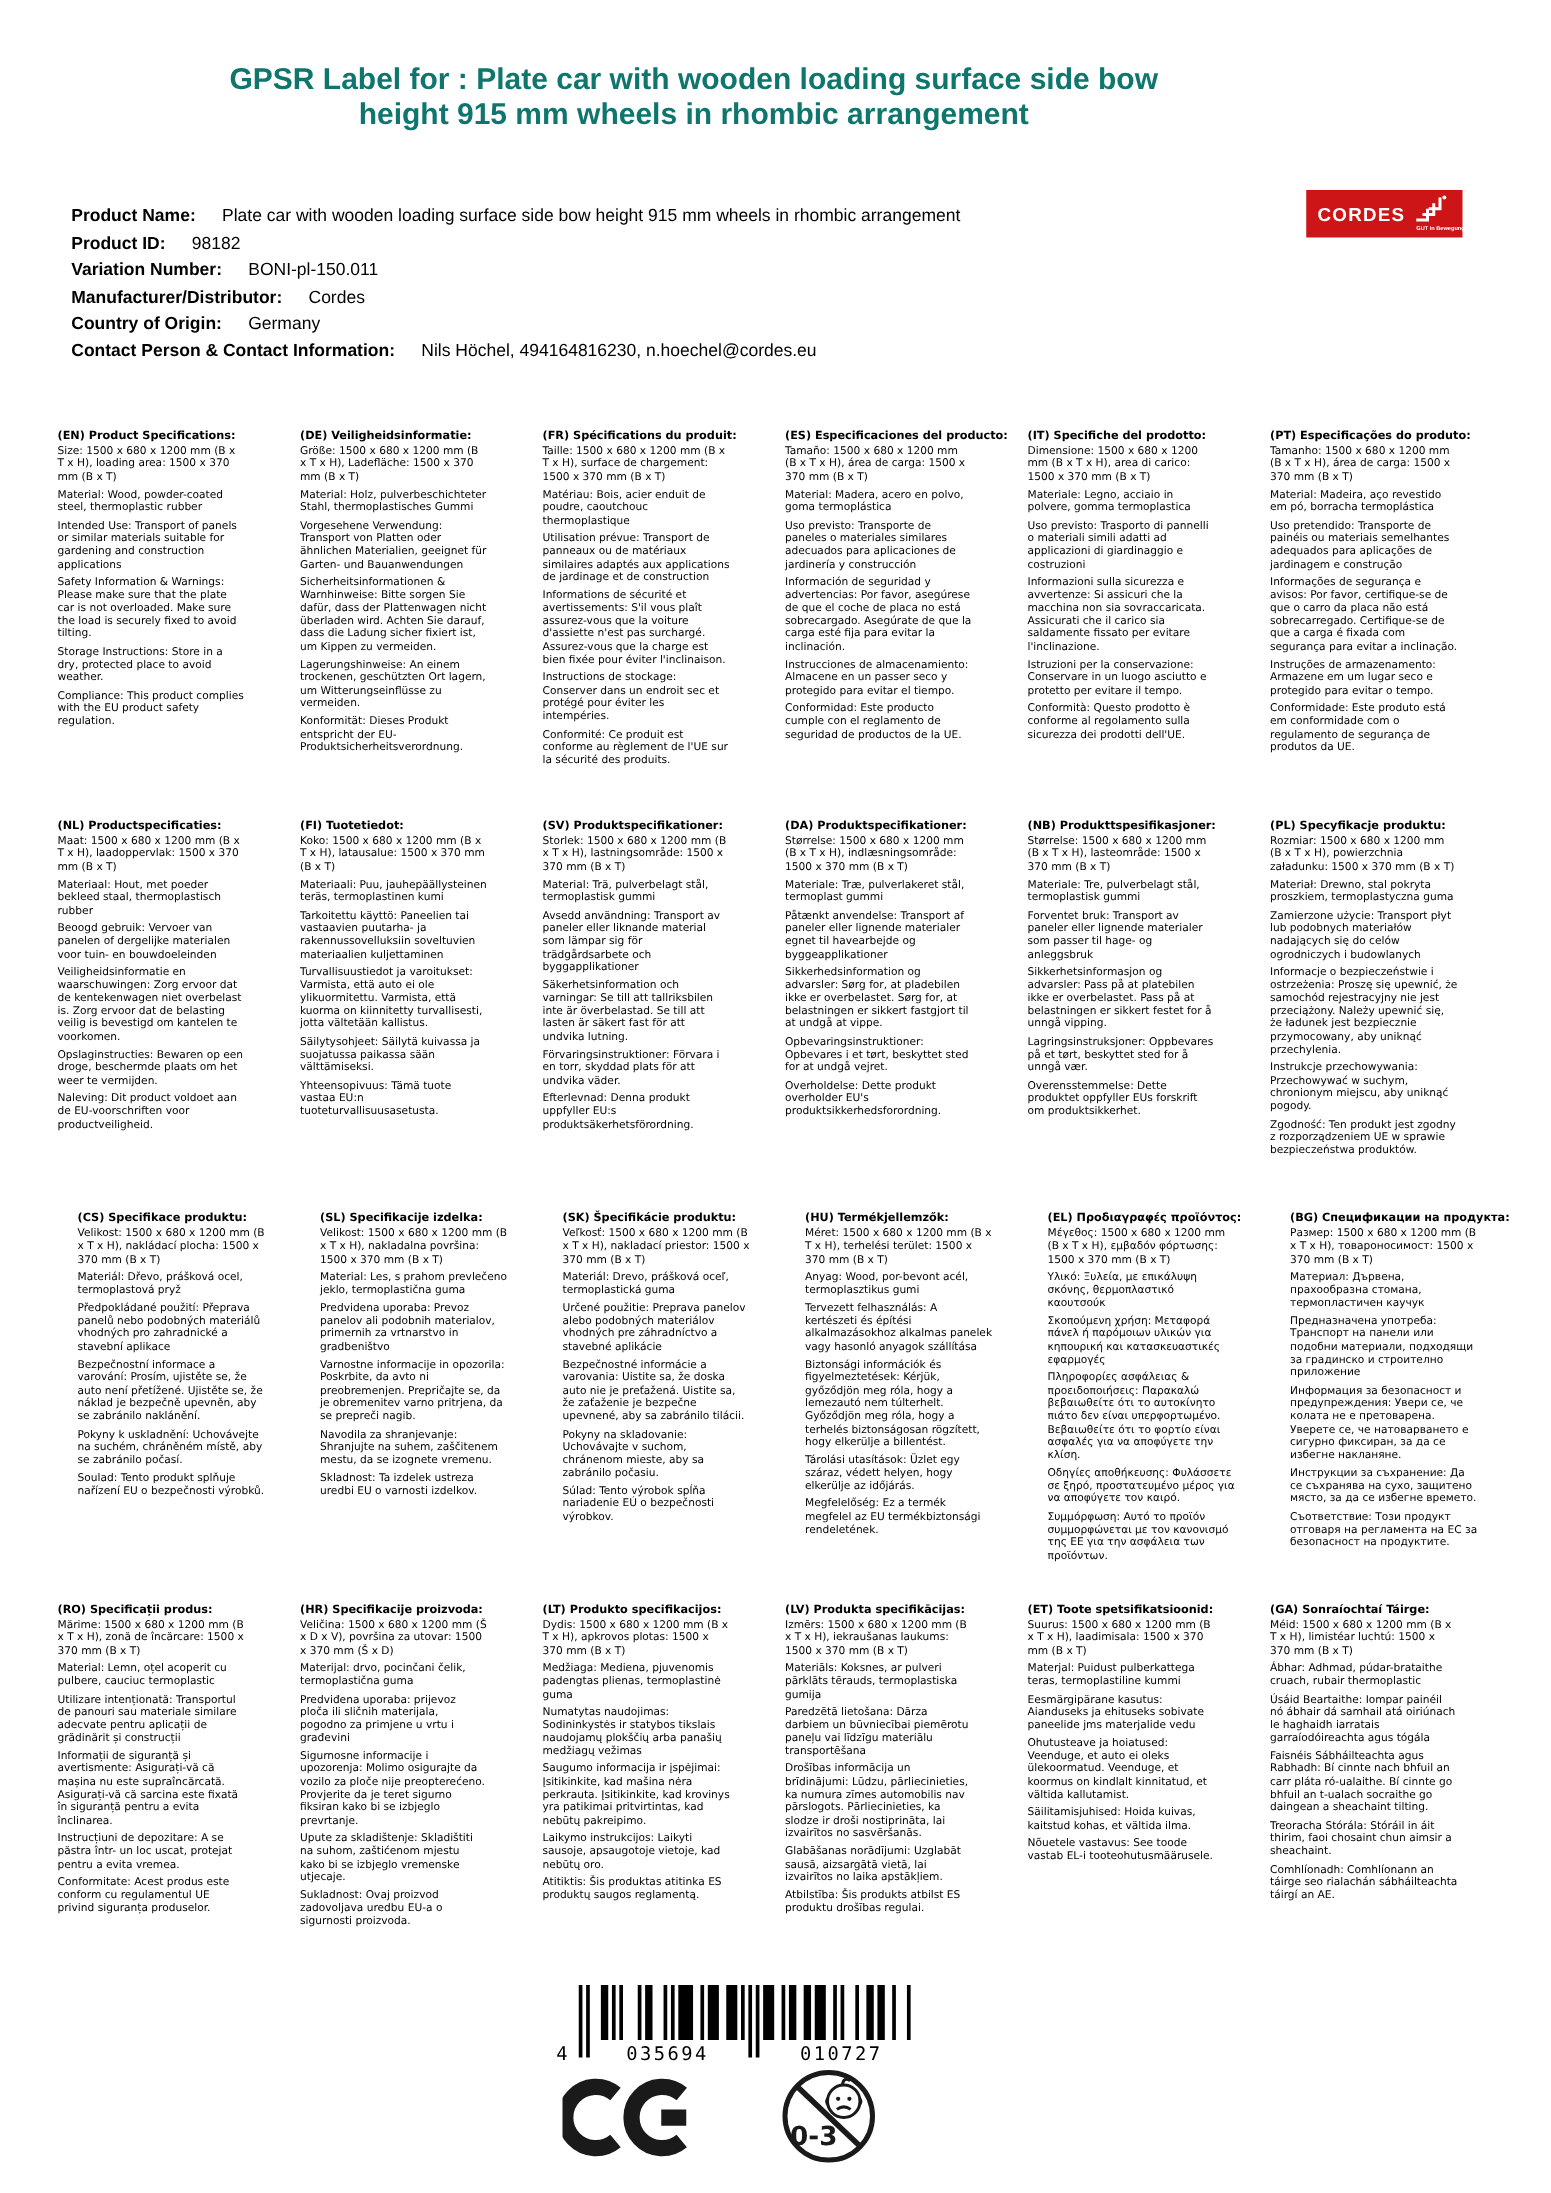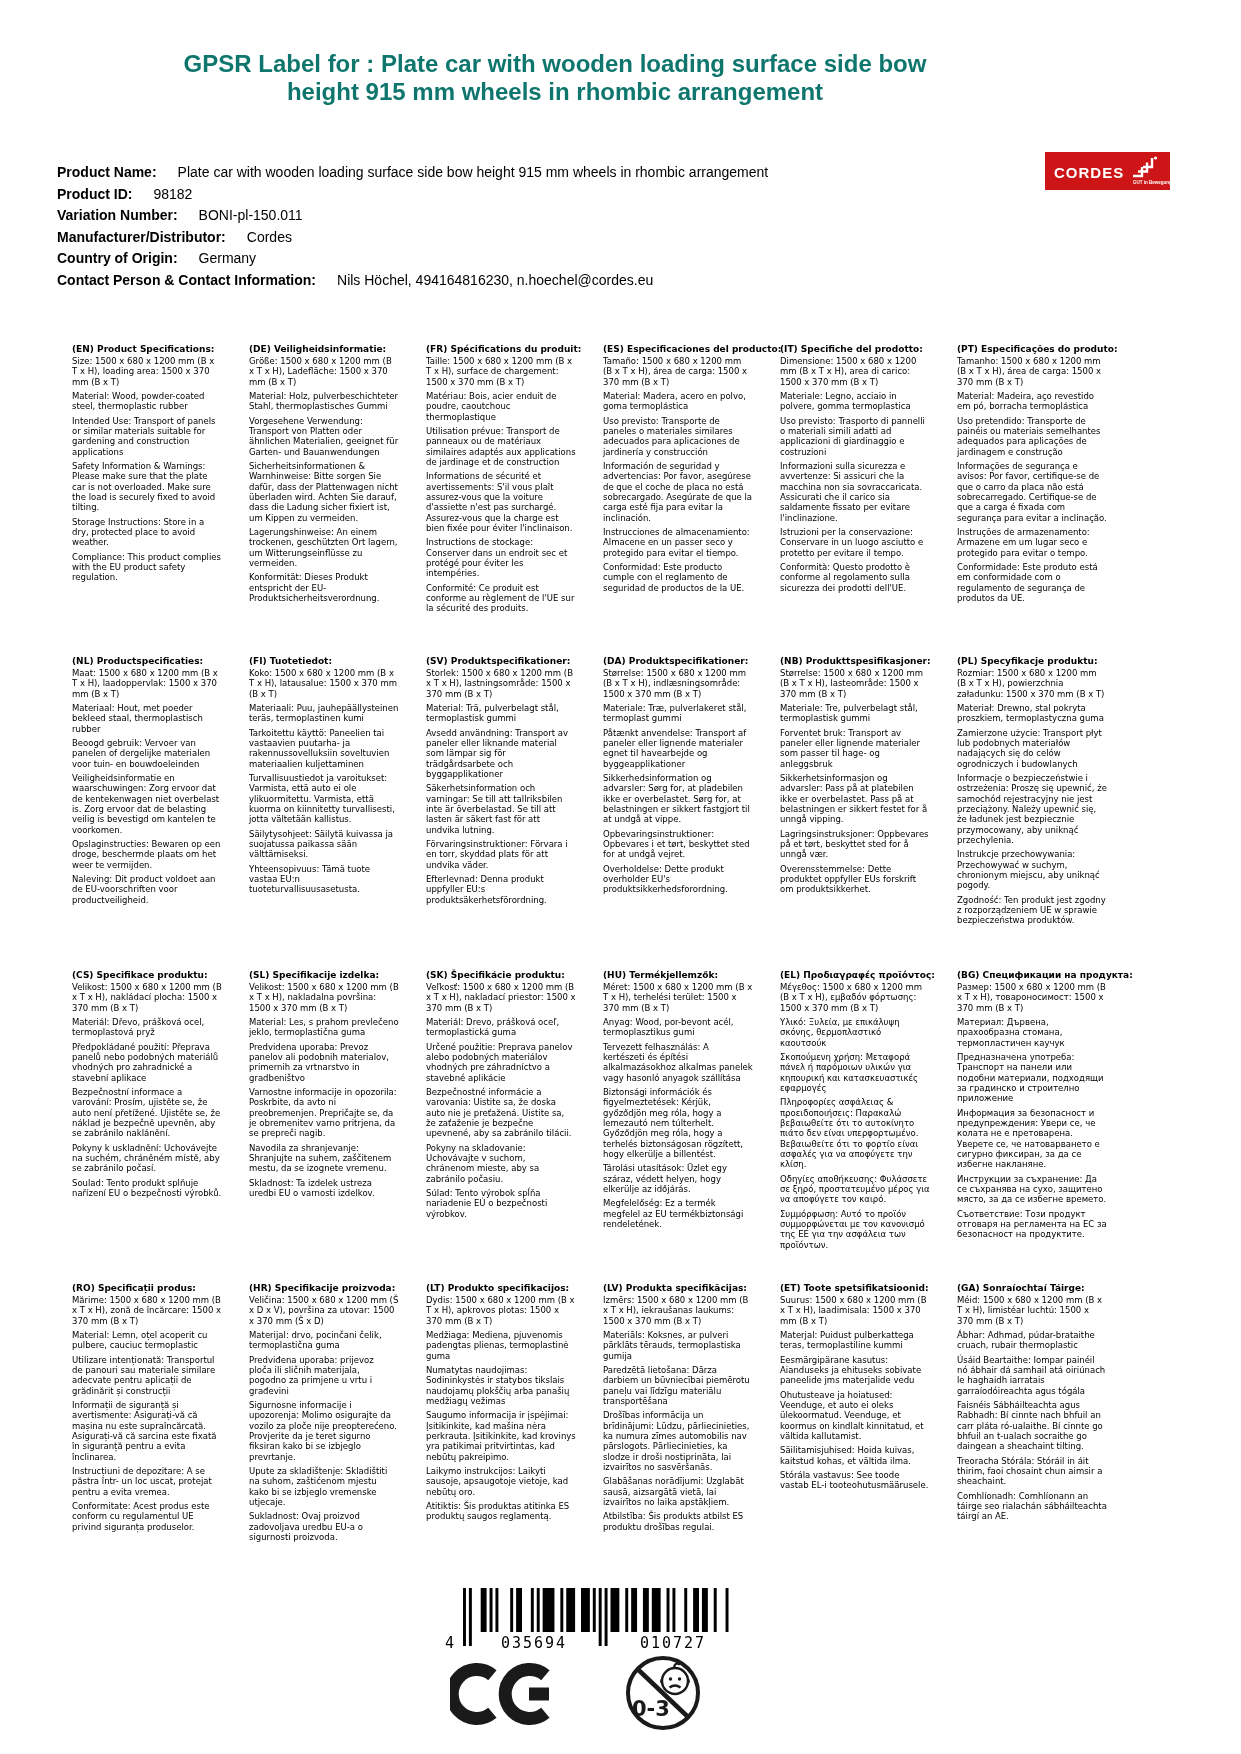--- a/index.html
+++ b/index.html
@@ -30,27 +30,27 @@
     font-size:15px; letter-spacing:1px; line-height:1;
   }
   .logo-arrows { position:absolute; left:86px; top:3px; }
   .logo-tagline {
     position:absolute; left:88px; top:28px; color:#fff;
     font-family:"Liberation Sans", sans-serif; font-weight:bold;
     font-size:4.5px; white-space:nowrap;
   }
 
   .spec-row {
-    position:absolute; left:72px; width:1140px;
-    display:grid; grid-template-columns:repeat(6,150px); column-gap:27px;
+    position:absolute; left:46px; width:1140px;
+    display:grid; grid-template-columns:repeat(6,150px); column-gap:44px;
     align-items:start;
   }
   .spec-row:nth-of-type(1) { top:344px; }
   .spec-row:nth-of-type(2) { top:656px; }
-  .spec-row:nth-of-type(3) { top:970px; }
+  .spec-row:nth-of-type(3) { top:970px;margin-left:16px; }
   .spec-row:nth-of-type(4) { top:1283px; }
 
   .spec-block { font-size:8.5px; line-height:10.35px; color:#000; }
   .spec-heading { font-weight:bold; font-size:9px; white-space:nowrap; margin-bottom:1.5px; }
   .spec-block p { margin:0 0 4px 0; overflow-wrap:break-word; }
 
   .barcode { position:absolute; left:437px; top:1588px; }
   .barcode svg text {
     font-family:"DejaVu Sans Mono","DejaVu Sans", monospace;
     font-size:15px; fill:#000;
@@ -299,21 +299,21 @@
           <p>Glabāšanas norādījumi: Uzglabāt sausā, aizsargātā vietā, lai izvairītos no laika apstākļiem.</p>
           <p>Atbilstība: Šis produkts atbilst ES produktu drošības regulai.</p>
         </div>
         <div class="spec-block">
           <div class="spec-heading">(ET) Toote spetsifikatsioonid:</div>
           <p>Suurus: 1500 x 680 x 1200 mm (B x T x H), laadimisala: 1500 x 370 mm (B x T)</p>
           <p>Materjal: Puidust pulberkattega teras, termoplastiline kummi</p>
           <p>Eesmärgipärane kasutus: Aianduseks ja ehituseks sobivate paneelide jms materjalide vedu</p>
           <p>Ohutusteave ja hoiatused: Veenduge, et auto ei oleks ülekoormatud. Veenduge, et koormus on kindlalt kinnitatud, et vältida kallutamist.</p>
           <p>Säilitamisjuhised: Hoida kuivas, kaitstud kohas, et vältida ilma.</p>
-          <p>Stórála vastavus: See toode vastab EL-i tooteohutusmäärusele.</p>
+          <p>Nõuetele vastavus: See toode vastab EL-i tooteohutusmäärusele.</p>
         </div>
         <div class="spec-block">
           <div class="spec-heading">(GA) Sonraíochtaí Táirge:</div>
           <p>Méid: 1500 x 680 x 1200 mm (B x T x H), limistéar luchtú: 1500 x 370 mm (B x T)</p>
           <p>Ábhar: Adhmad, púdar-brataithe cruach, rubair thermoplastic</p>
           <p>Úsáid Beartaithe: Iompar painéil nó ábhair dá samhail atá oiriúnach le haghaidh iarratais garraíodóireachta agus tógála</p>
           <p>Faisnéis Sábháilteachta agus Rabhadh: Bí cinnte nach bhfuil an carr pláta ró-ualaithe. Bí cinnte go bhfuil an t-ualach socraithe go daingean a sheachaint tilting.</p>
           <p>Treoracha Stórála: Stóráil in áit thirim, faoi chosaint chun aimsir a sheachaint.</p>
           <p>Comhlíonadh: Comhlíonann an táirge seo rialachán sábháilteachta táirgí an AE.</p>
         </div>

